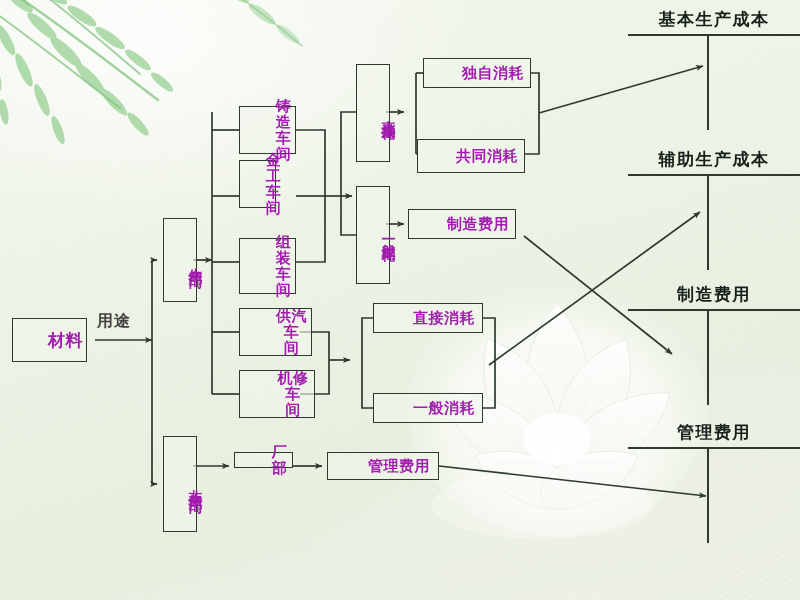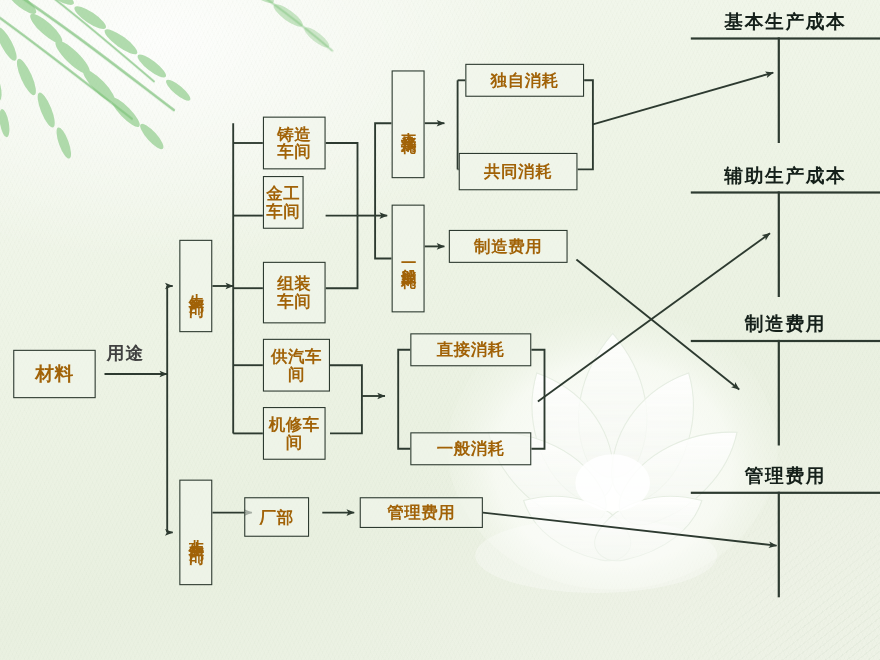--- a/index.html
+++ b/index.html
@@ -49,29 +49,30 @@
   }
   #bg-leaves { left: -10px; top: -18px; width: 330px; height: 190px; }
   #bg-lotus  { left: 392px; top: 243px; width: 330px; height: 300px; }
 
   
   .node {
     position: absolute;
     box-sizing: border-box;
     border: 1.7px solid #2d3a30;
     background: rgba(241,246,236,0.62);
-    color: #a16207;
+    color: #a21caf;
     display: flex;
     align-items: center;
     justify-content: center;
     text-align: center;
     font-weight: 700;
     letter-spacing: 0.5px;
     line-height: 1.08;
     white-space: pre-line;
+    padding-left: 32px;
   }
   .node.vert {
     writing-mode: vertical-rl;
     text-orientation: upright;
     letter-spacing: 2px;
     line-height: 1;
   }
   .edge-label {
     position: absolute;
     color: #404040;
@@ -243,25 +244,25 @@
 
   <div class="node" style="left: 12px; top: 318px; width: 75px; height: 44px; font-size: 17px;">材料</div>
   <div class="node vert" style="left: 163px; top: 218px; width: 30px; height: 84px; font-size: 14px;">生产部门</div>
   <div class="node vert" style="left: 163px; top: 436px; width: 30px; height: 96px; font-size: 14px;">非生产部门</div>
   <div class="node" style="left: 239px; top: 106px; width: 57px; height: 48px; font-size: 15px;">铸造
 车间</div>
   <div class="node" style="left: 239px; top: 160px; width: 37px; height: 48px; font-size: 15px;">金工
 车间</div>
   <div class="node" style="left: 239px; top: 238px; width: 57px; height: 56px; font-size: 15px;">组装
 车间</div>
-  <div class="node" style="left: 239px; top: 308px; width: 61px; height: 48px; font-size: 15px;">供汽车
+  <div class="node" style="left: 239px; top: 308px; width: 73px; height: 48px; font-size: 15px;">供汽车
 间</div>
-  <div class="node" style="left: 239px; top: 370px; width: 57px; height: 48px; font-size: 15px;">机修车
+  <div class="node" style="left: 239px; top: 370px; width: 76px; height: 48px; font-size: 15px;">机修车
 间</div>
-  <div class="node" style="left: 222px; top: 452px; width: 59px; height: 36px; font-size: 15px;">厂部</div>
+  <div class="node" style="left: 234px; top: 452px; width: 59px; height: 16px; font-size: 15px;">厂部</div>
   <div class="node vert" style="left: 356px; top: 64px; width: 30px; height: 98px; font-size: 14px;">直接消耗</div>
   <div class="node vert" style="left: 356px; top: 186px; width: 30px; height: 98px; font-size: 14px;">一般消耗</div>
   <div class="node" style="left: 423px; top: 58px; width: 108px; height: 30px; font-size: 15px;">独自消耗</div>
   <div class="node" style="left: 417px; top: 139px; width: 108px; height: 34px; font-size: 15px;">共同消耗</div>
   <div class="node" style="left: 408px; top: 209px; width: 108px; height: 30px; font-size: 15px;">制造费用</div>
   <div class="node" style="left: 373px; top: 303px; width: 110px; height: 30px; font-size: 15px;">直接消耗</div>
   <div class="node" style="left: 373px; top: 393px; width: 110px; height: 30px; font-size: 15px;">一般消耗</div>
   <div class="node" style="left: 327px; top: 452px; width: 112px; height: 28px; font-size: 15px;">管理费用</div>
 
   <div class="edge-label" style="left: 97px; top: 311px; font-size: 16px;">用途</div>

